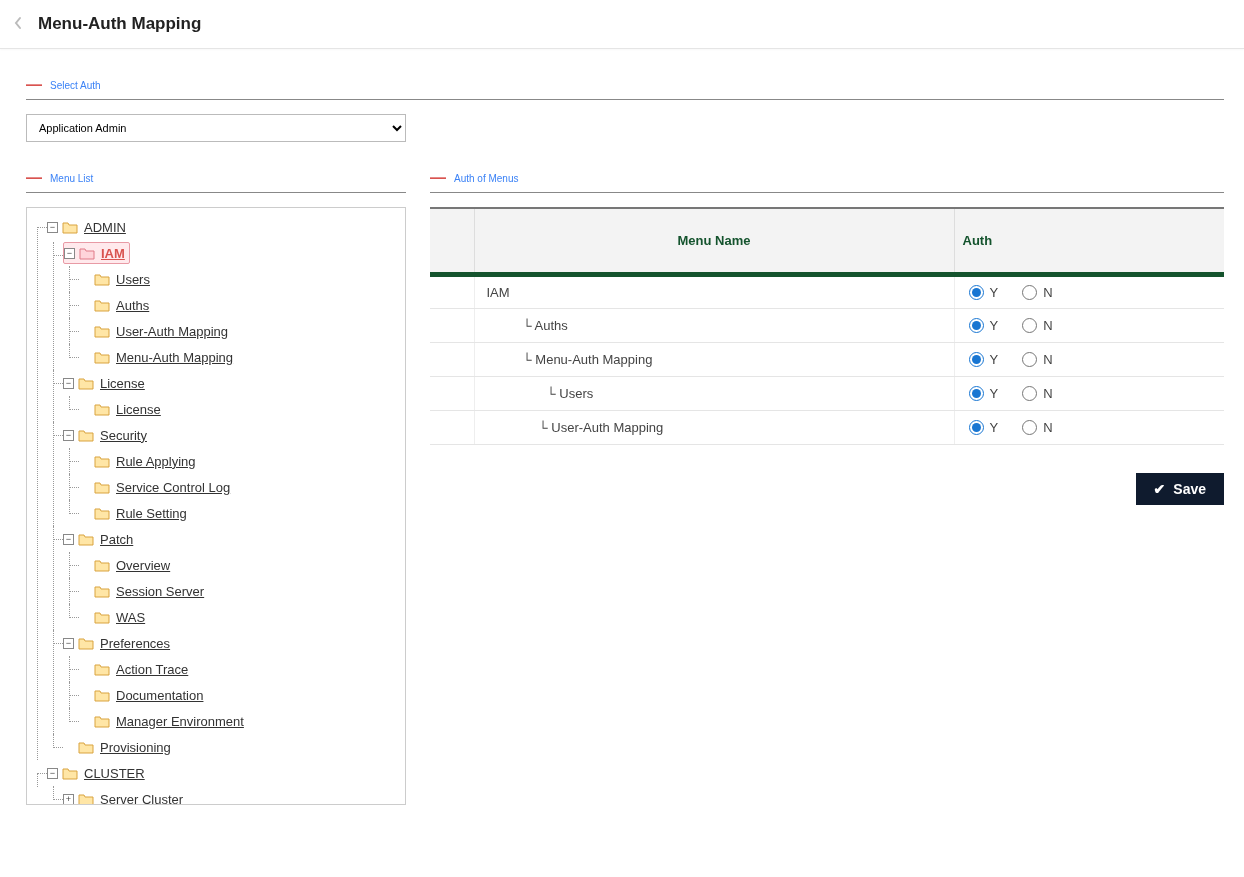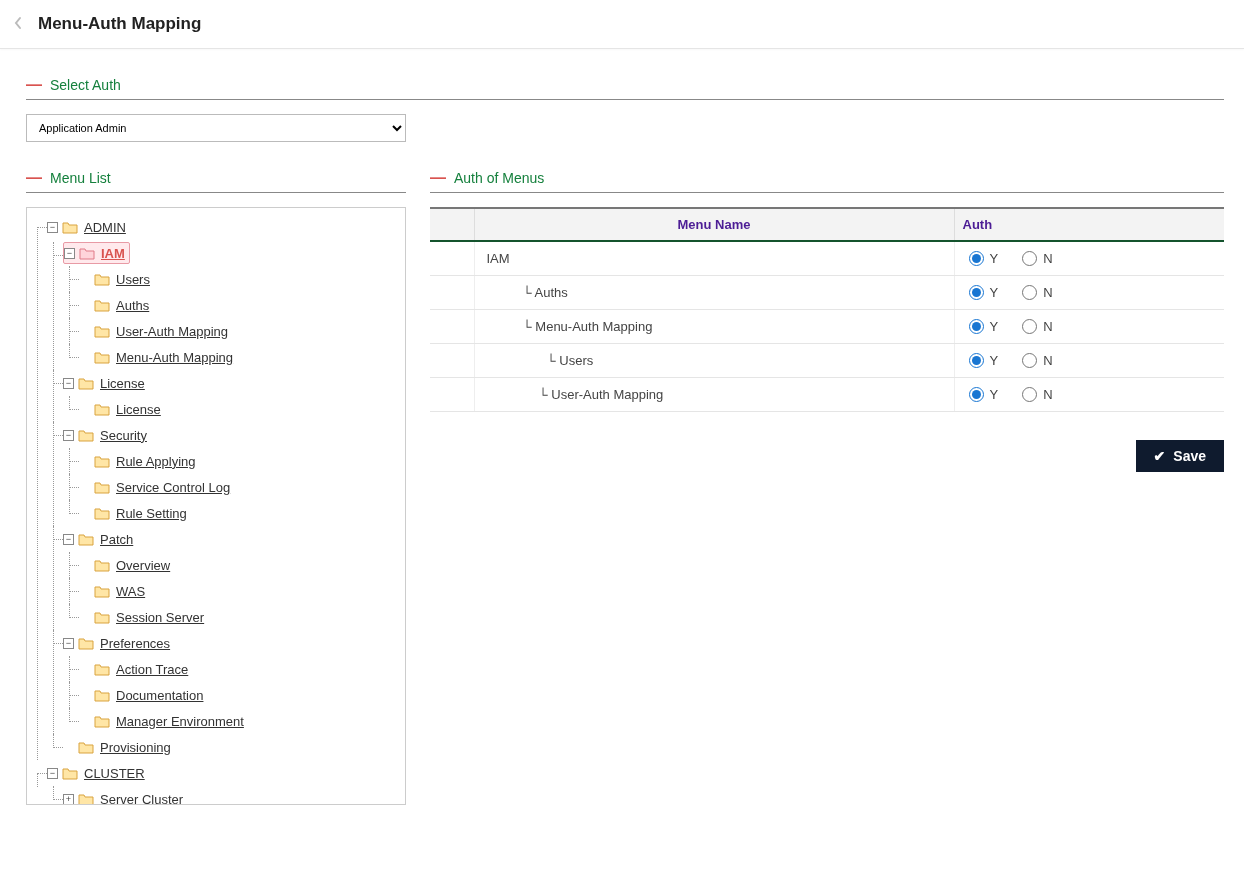--- a/index.html
+++ b/index.html
@@ -42,22 +42,22 @@
     margin-bottom: 14px;
   }
   .section-header .dash {
     color: #d9534f;
     font-weight: 900;
     font-size: 16px;
     margin-right: 8px;
     line-height: 1;
   }
   .section-header .title {
-    font-size: 14px;
-    color: #15803d;
+    font-size: 10px;
+    color: #3b82f6;
   }
   .select-wrap {
     margin-bottom: 28px;
   }
   select.auth-select {
     width: 380px;
     height: 28px;
     border: 1px solid #bbb;
     padding: 2px 8px;
     font-size: 11px;
@@ -147,23 +147,23 @@
   
   .auth-table {
     width: 100%;
     border-collapse: collapse;
     border-top: 2px solid #777;
   }
   .auth-table th {
     background: #f3f3f3;
     font-weight: 700;
     font-size: 13px;
-    color: #4c1d95;
-    padding: 8px 8px;
-    border-bottom: 2px solid #14532d;
+    color: #14532d;
+    padding: 24px 8px;
+    border-bottom: 5px solid #14532d;
     border-left: 1px solid #ddd;
   }
   .auth-table th:first-child { border-left: none; width: 44px; }
   .auth-table th.col-name { text-align: center; }
   .auth-table th.col-auth { width: 270px; text-align: left; }
   .auth-table td {
     padding: 8px 8px;
     border-bottom: 1px solid #e5e5e5;
     border-left: 1px solid #eee;
     font-size: 13px;
@@ -390,32 +390,32 @@
                       </div>
                     </li>
                     <li>
                       <div class="node-row">
                         <span class="expander none"></span>
                         <span class="folder-icon">
                           <svg width="16" height="13" viewBox="0 0 16 13">
                             <path d="M1 3 L1 12 L15 12 L15 4 L7 4 L6 2 L1 2 Z" fill="#ffe6a6" stroke="#d9a33f" stroke-width="1"></path>
                           </svg>
                         </span>
+                        <span class="node-label">Session Server</span>
+                      </div>
+                    </li>
+                    <li>
+                      <div class="node-row">
+                        <span class="expander none"></span>
+                        <span class="folder-icon">
+                          <svg width="16" height="13" viewBox="0 0 16 13">
+                            <path d="M1 3 L1 12 L15 12 L15 4 L7 4 L6 2 L1 2 Z" fill="#ffe6a6" stroke="#d9a33f" stroke-width="1"></path>
+                          </svg>
+                        </span>
                         <span class="node-label">WAS</span>
-                      </div>
-                    </li>
-                    <li>
-                      <div class="node-row">
-                        <span class="expander none"></span>
-                        <span class="folder-icon">
-                          <svg width="16" height="13" viewBox="0 0 16 13">
-                            <path d="M1 3 L1 12 L15 12 L15 4 L7 4 L6 2 L1 2 Z" fill="#ffe6a6" stroke="#d9a33f" stroke-width="1"></path>
-                          </svg>
-                        </span>
-                        <span class="node-label">Session Server</span>
                       </div>
                     </li>
                   </ul>
                 </li>
                 <li>
                   <div class="node-row">
                     <span class="expander">−</span>
                     <span class="folder-icon">
                       <svg width="16" height="13" viewBox="0 0 16 13">
                         <path d="M1 3 L1 12 L15 12 L15 4 L7 4 L6 2 L1 2 Z" fill="#ffe6a6" stroke="#d9a33f" stroke-width="1"></path>

